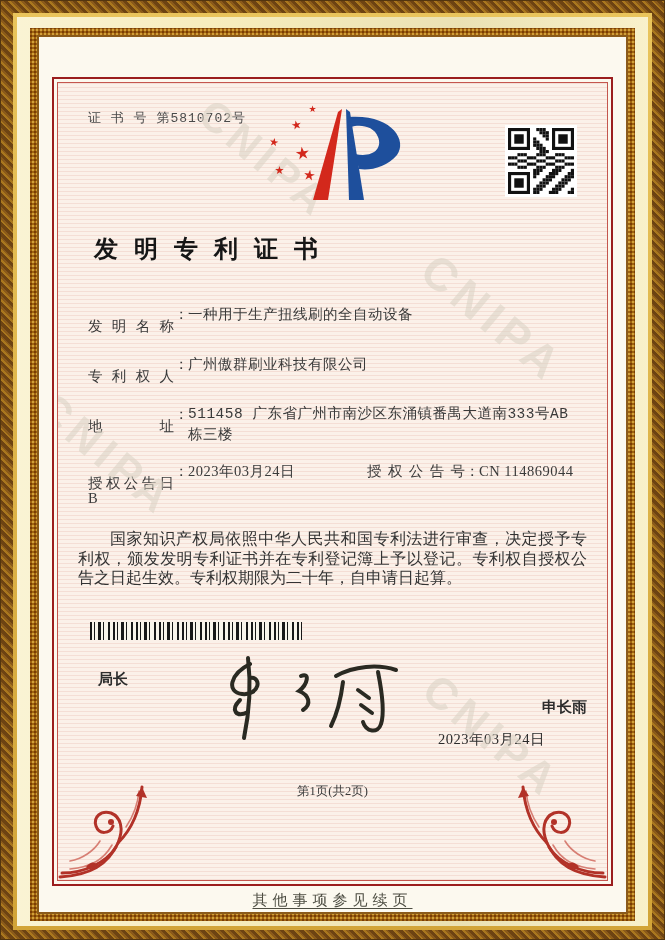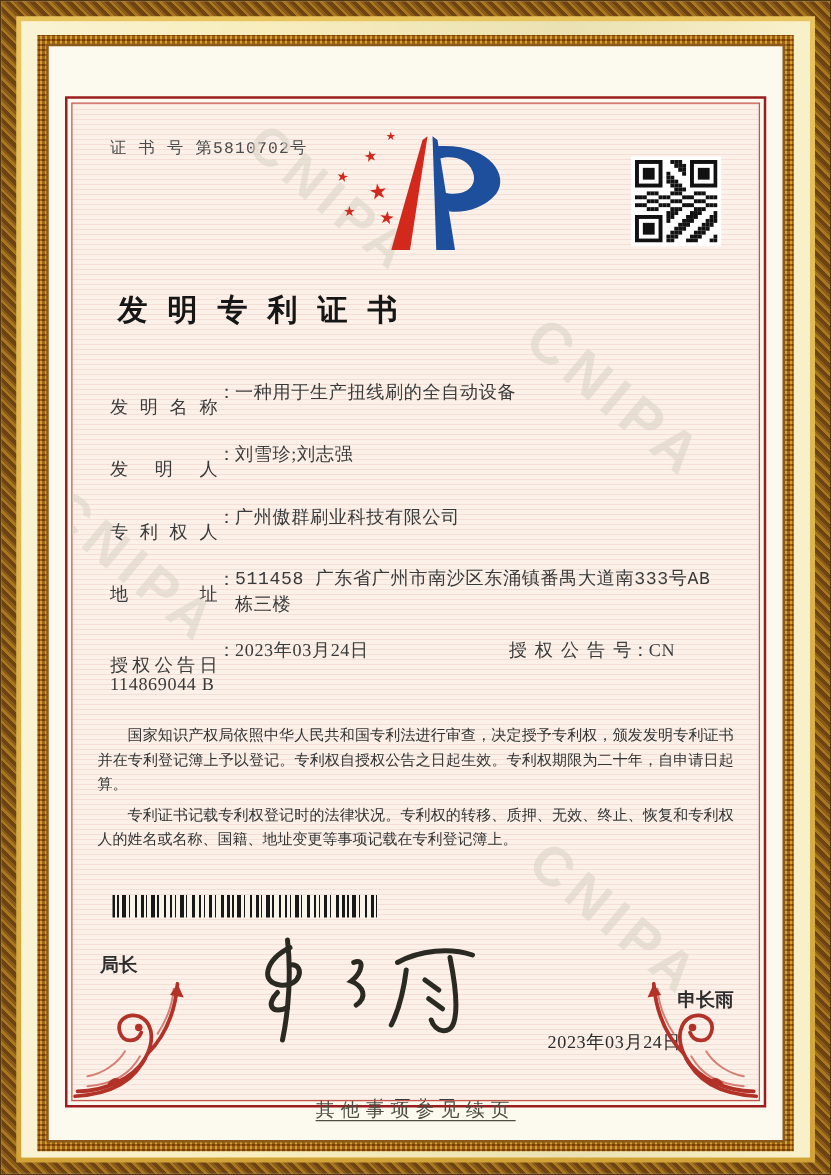--- a/index.html
+++ b/index.html
@@ -43,43 +43,43 @@
   .star{position:absolute;color:#d3281c;line-height:1;}
 
   .qr{position:absolute;right:30px;top:42px;width:72px;height:72px;background:#fff;padding:3px;box-sizing:border-box;}
 
   .title{margin-top:104px;font-size:24px;font-weight:bold;color:#161616;
     letter-spacing:16px;text-indent:16px;line-height:36px;}
 
   .fields{margin-top:40px;margin-left:10px;font-size:14.5px;color:#3a3a3a;}
   .field-row{margin-bottom:23px;line-height:15px;}
   .f-label{display:inline-block;width:86px;text-align:justify;text-align-last:justify;vertical-align:top;margin-top:12px;}
-  .f-label2{display:inline-block;width:98px;text-align:justify;text-align-last:justify;vertical-align:top;margin-left:112px;font-family:Liberation Serif, serif;}
+  .f-label2{display:inline-block;width:98px;text-align:justify;text-align-last:justify;vertical-align:top;margin-left:72px;font-family:Liberation Serif, serif;}
   .f-colon{display:inline-block;width:14px;vertical-align:top;}
   .f-value{letter-spacing:.5px;vertical-align:top;}
   .f-value.wide{display:inline-block;width:390px;line-height:21px;margin-top:-3px;font-family:Liberation Mono, monospace;}
   .f-value.dateval{display:inline-block;}
   .row-addr{margin-bottom:18px;}
 
-  .para{font-size:12px;line-height:19.5px;color:#333;text-align:justify;text-indent:2em;margin:0;}
+  .para{font-size:16px;line-height:19.5px;color:#333;text-align:justify;text-indent:2em;margin:0;}
   .para.p1{margin-top:20px;}
   .para.p2{margin-top:5px;}
 
   .barcode{margin-top:34px;margin-left:12px;width:212px;height:18px;
     background:repeating-linear-gradient(90deg,#181818 0 2px,#f8f4ea 2px 4px,#181818 4px 5px,#f8f4ea 5px 8px,#181818 8px 11px,#f8f4ea 11px 13px,#181818 13px 14px,#f8f4ea 14px 18px,#181818 18px 20px,#f8f4ea 20px 23px);}
 
-  .sig-block{position:relative;height:44px;margin-top:32px;margin-left:2px;}
+  .sig-block{position:relative;height:44px;margin-top:32px;margin-left:20px;}
   .sig-title,.sig-name{font-size:15px;font-weight:600;color:#2e2e2e;line-height:15px;}
   .sig-name{margin-top:13px;text-align:right;}
   .sig-script{position:absolute;left:108px;top:-18px;}
 
   .issue-date{margin-top:14px;text-align:right;padding-right:42px;font-size:14.5px;color:#2b2b2b;letter-spacing:.5px;}
   .page-footer{margin-top:34px;text-align:center;font-size:12.5px;color:#3a3a3a;}
 
-  .continuation{position:absolute;left:0;right:0;bottom:14px;text-align:center;font-size:15px;
+  .continuation{position:absolute;left:0;right:0;bottom:2px;text-align:center;font-size:15px;
     letter-spacing:5px;color:#4d4d42;text-decoration:underline;text-underline-offset:3px;}
 </style>
 </head>
 <body>
 
 <div class="page">
   <div class="frame-outer">
     <div class="frame-bright">
       <div class="frame-pale">
         <div class="frame-dotted">
@@ -248,35 +248,31 @@
                       <rect x="6.8" y="54.4" width="10.2" height="10.2" fill="#111"></rect>
                     </svg>
 
                   <div class="title">发明专利证书</div>
 
                   <div class="fields">
                     <div class="field-row">
                       <span class="f-label">发明名称</span><span class="f-colon">：</span><span class="f-value">一种用于生产扭线刷的全自动设备</span>
                     </div>
                     <div class="field-row">
-                      <span class="f-label">发明人</span><span class="f-colon">：</span><span class="f-value">刘雪珍;刘志强</span>
-                    </div>
-                    <div class="field-row">
                       <span class="f-label">专利权人</span><span class="f-colon">：</span><span class="f-value">广州傲群刷业科技有限公司</span>
                     </div>
                     <div class="field-row row-addr">
                       <span class="f-label">地址</span><span class="f-colon">：</span><span class="f-value wide">511458 广东省广州市南沙区东涌镇番禺大道南333号AB栋三楼</span>
                     </div>
                     <div class="field-row">
                       <span class="f-label">授权公告日</span><span class="f-colon">：</span><span class="f-value dateval">2023年03月24日</span><span class="f-label2">授权公告号</span><span class="f-colon">：</span><span class="f-value">CN 114869044 B</span>
                     </div>
                   </div>
 
                   <p class="para p1">国家知识产权局依照中华人民共和国专利法进行审查，决定授予专利权，颁发发明专利证书并在专利登记簿上予以登记。专利权自授权公告之日起生效。专利权期限为二十年，自申请日起算。</p>
-                  <p class="para p2">专利证书记载专利权登记时的法律状况。专利权的转移、质押、无效、终止、恢复和专利权人的姓名或名称、国籍、地址变更等事项记载在专利登记簿上。</p>
 
                   <div class="barcode"></div>
 
                   <div class="sig-block">
                     <div class="sig-title">局长</div>
                     <div class="sig-name">申长雨</div>
                     <svg class="sig-script" width="215" height="92" viewBox="0 0 215 92">
                       <g fill="none" stroke="#2a2a22" stroke-width="4" stroke-linecap="round">
                         <path d="M44,10 C24,20 20,38 36,40 C54,42 56,22 44,24"></path>
                         <path d="M42,4 C45,30 43,60 38,84"></path>

